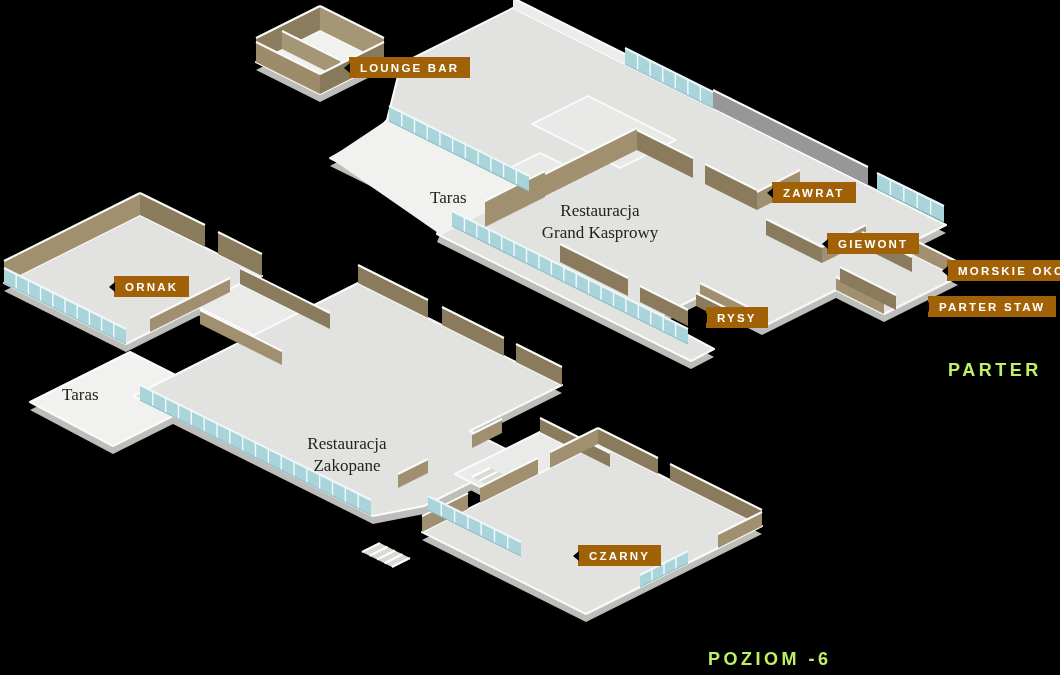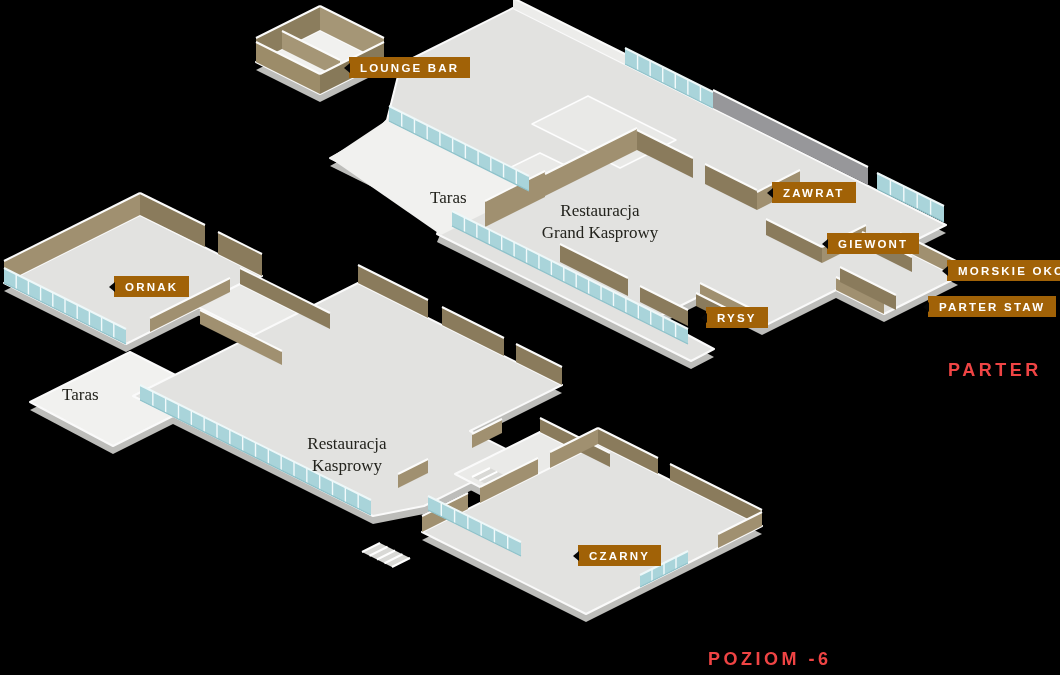--- a/index.html
+++ b/index.html
@@ -9,21 +9,21 @@
   .tag{position:absolute;background:#a16207;color:#fff;font-weight:bold;
        font-size:11.5px;letter-spacing:2.2px;padding:5px 11px 4px 11px;white-space:nowrap;}
   .tag::before{content:"";position:absolute;left:-5px;top:50%;transform:translateY(-50%);
        border-top:5px solid transparent;border-bottom:5px solid transparent;
        border-right:6px solid #060606;}
   .area{position:absolute;font-family:"Liberation Serif",serif;font-size:17px;color:#23231d;
         white-space:nowrap;}
   .area.two-line{text-align:center;white-space:normal;line-height:1.3;}
   .area.two-line span{display:block;}
   .level-label{position:absolute;font-weight:bold;font-size:18px;letter-spacing:3.5px;
-        color:#ef4444;white-space:nowrap;}
+        color:#bef264;white-space:nowrap;}
 </style>
 </head>
 <body>
 
 <div class="stage">
 
   <svg id="iso" width="1060" height="675" viewBox="0 0 1060 675">
       <polygon points="513,16 946,233 900,256 958,285 884,322 836,298 762,335 700,304 656,326 714,357 691,369 437,242 445,223 330,166 375,141 387,128 401,72" fill="#bdbdba"></polygon>
       <polygon points="513,8 946,225 900,248 958,277 884,314 836,290 762,327 700,296 656,318 714,349 691,361 437,234 445,215 330,158 375,133 387,120 401,64" fill="#e2e2e0" stroke="#fafafa" stroke-width="2" stroke-linejoin="round"></polygon>
       <polygon points="330,158 387,120 529,191 441,235" fill="#f1f1ef"></polygon>
@@ -246,16 +246,16 @@
     <span>Grand Kasprowy</span>
   </div>
   <div class="level-label" style="left:948px;top:360px">PARTER</div>
 
   <div class="tag" style="left:114px;top:276px">ORNAK</div>
   <div class="tag" style="left:578px;top:545px">CZARNY</div>
 
   <div class="area" style="left:62px;top:385px">Taras</div>
   <div class="area two-line" style="left:287px;top:433px;width:120px">
     <span>Restauracja</span>
-    <span>Kasprowy</span>
+    <span>Zakopane</span>
   </div>
   <div class="level-label" style="left:708px;top:649px">POZIOM -6</div>
 </div>
 
 </body></html>

